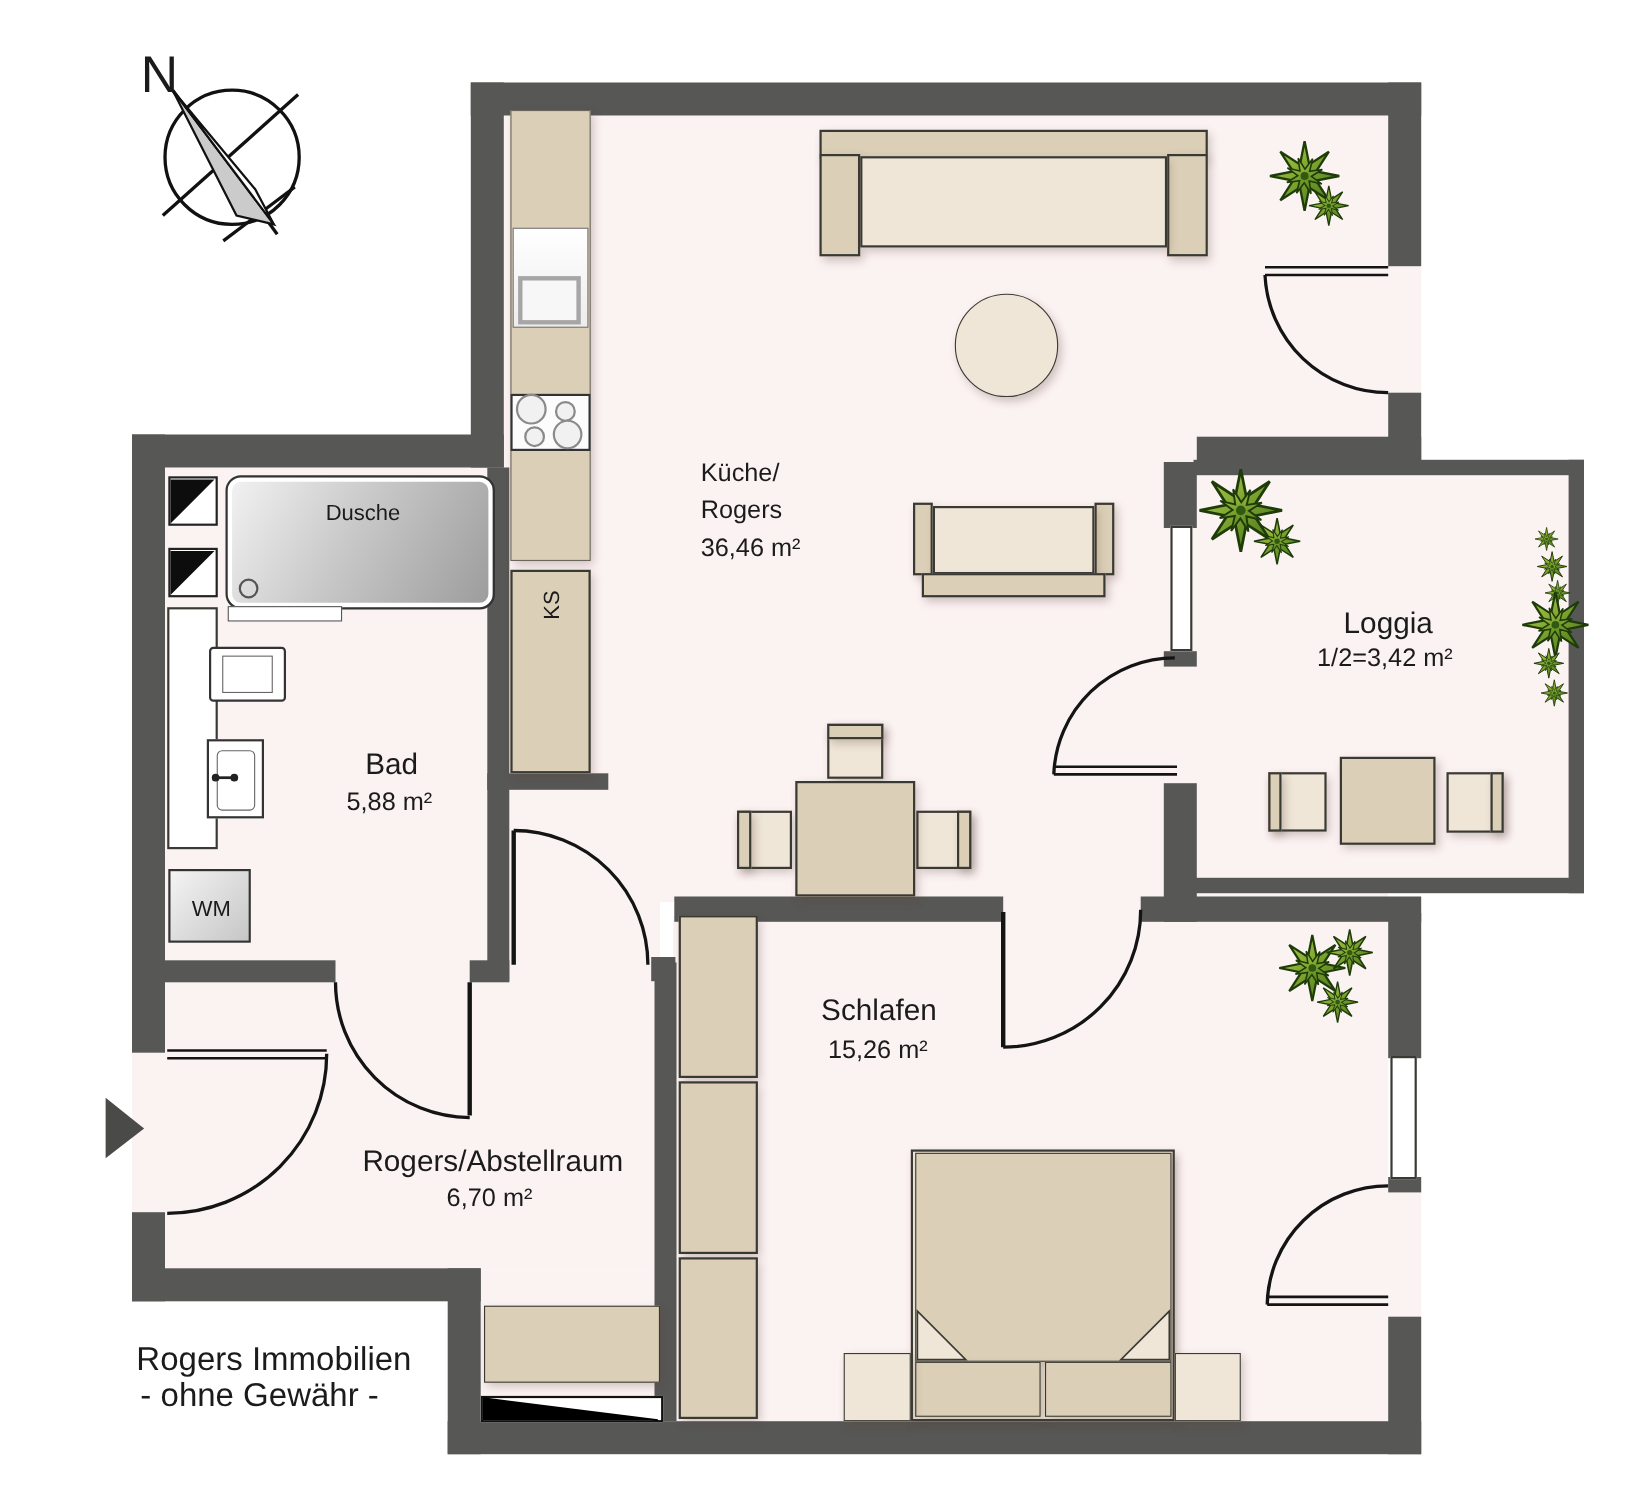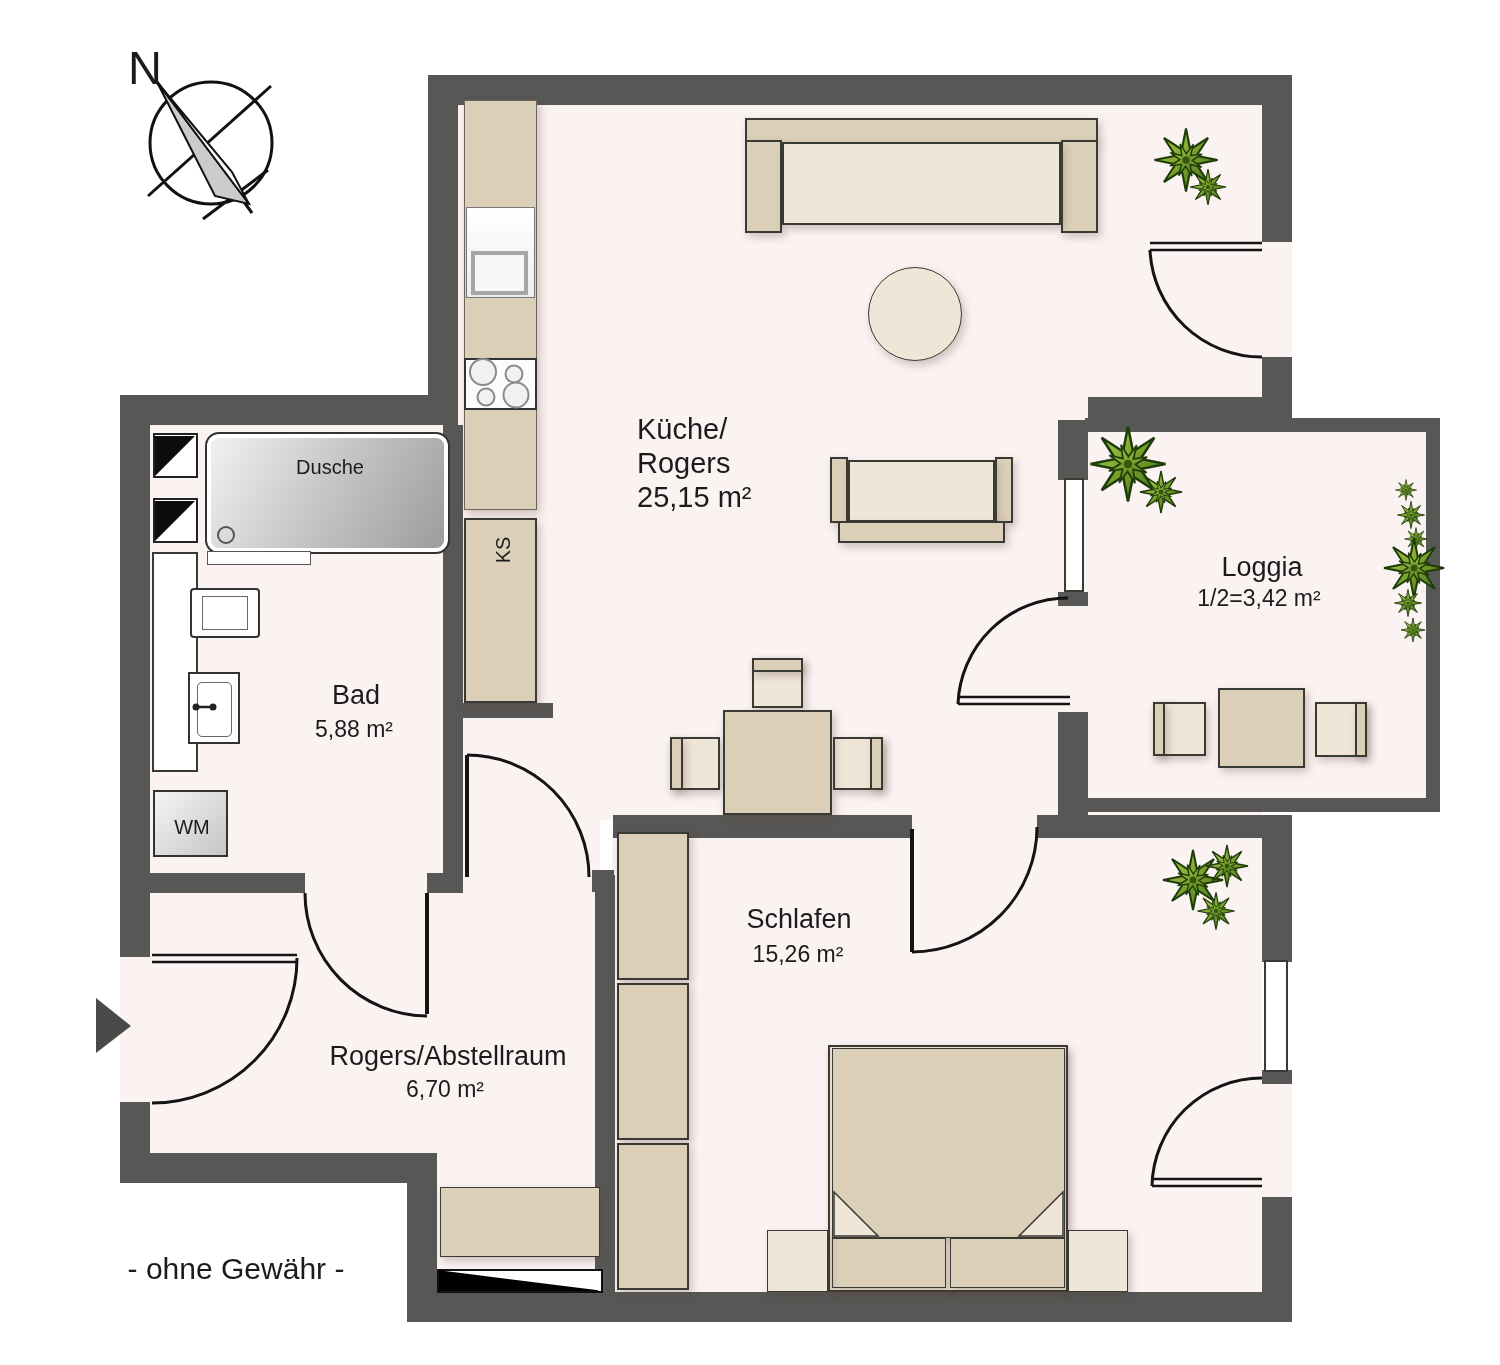--- a/index.html
+++ b/index.html
@@ -10,21 +10,21 @@
   .win{position:absolute;background:#ffffff;border:2px solid #3a3a35;z-index:3;box-sizing:border-box}
   .f{position:absolute;z-index:3;box-sizing:border-box;background:var(--furn);
      border:2px solid var(--outline);box-shadow:3px 4px 8px rgba(90,65,50,.28)}
   .fl{background:var(--furnlight)}
   .wf{position:absolute;z-index:3;box-sizing:border-box;background:#ffffff;border:2px solid #333}
   #overlay{position:absolute;left:0;top:0;z-index:4;pointer-events:none}
   .lbl{position:absolute;z-index:5;color:#1b1b1b;white-space:nowrap}
   .c{transform:translate(-50%,-50%)}
   .room-name{font-size:27px}
   .room-area{font-size:23px}
-  .kueche-block{font-size:29px;line-height:34px}
+  .kueche-block{font-size:23px;line-height:34px}
   .fix{font-size:20px}
   .foot{font-size:30px}
   #north-label{font-size:47px}
   #ks-label{transform:translate(-50%,-50%) rotate(-90deg);font-size:20px}
 </style>
 </head>
 <body>
 
 <div id="plan" style="--wall: #575756; --floor: #fbf2f2; --furn: #dccfb7; --furnlight: #efe6d8; --outline: #3a3a35;">
 
@@ -124,39 +124,40 @@
       <use href="#plantStar" transform="translate(1227,866) scale(0.7)"></use>
       <use href="#plantStar" transform="translate(1216,911) scale(0.62)"></use>
     </g>
   </svg>
 
   <div class="lbl" id="north-label" style="left:128px;top:40px">N</div>
 
   <div class="lbl kueche-block" style="left:637px;top:412px">
     <div>Küche/</div>
     <div>Rogers</div>
-    <div>25,15 m²</div>
+    <div>36,46 m²</div>
   </div>
 
   <div class="lbl c room-name" style="left:356px;top:695px">Bad</div>
   <div class="lbl c room-area" style="left:354px;top:729px">5,88 m²</div>
 
   <div class="lbl c room-name" style="left:448px;top:1056px">Rogers/Abstellraum</div>
   <div class="lbl c room-area" style="left:445px;top:1089px">6,70 m²</div>
 
   <div class="lbl c room-name" style="left:799px;top:919px">Schlafen</div>
   <div class="lbl c room-area" style="left:798px;top:954px">15,26 m²</div>
 
   <div class="lbl c room-name" style="left:1262px;top:567px">Loggia</div>
   <div class="lbl c room-area" style="left:1259px;top:598px">1/2=3,42 m²</div>
 
   <div class="lbl c fix" style="left:330px;top:467px">Dusche</div>
   <div class="lbl c fix" style="left:192px;top:827px">WM</div>
   <div class="lbl" id="ks-label" style="left:503px;top:550px">KS</div>
 
+  <div class="lbl c foot" style="left:249px;top:1236px">Rogers Immobilien</div>
   <div class="lbl c foot" style="left:236px;top:1269px">- ohne Gewähr -</div>
 <div class="floor" style="left: 458px; top: 105px; width: 804px; height: 715px;"></div>
     <div class="floor" style="left: 455px; top: 700px; width: 145px; height: 192px;"></div>
     <div class="floor" style="left: 150px; top: 425px; width: 295px; height: 455px;"></div>
     <div class="floor" style="left: 150px; top: 890px; width: 448px; height: 265px;"></div>
     <div class="floor" style="left: 437px; top: 1155px; width: 165px; height: 140px;"></div>
     <div class="floor" style="left: 612px; top: 833px; width: 650px; height: 459px;"></div>
     <div class="floor" style="left: 1085px; top: 430px; width: 342px; height: 370px;"></div>
     <div class="floor" style="left: 120px; top: 957px; width: 32px; height: 146px;"></div>
     <div class="floor" style="left: 305px; top: 873px; width: 124px; height: 22px;"></div>

